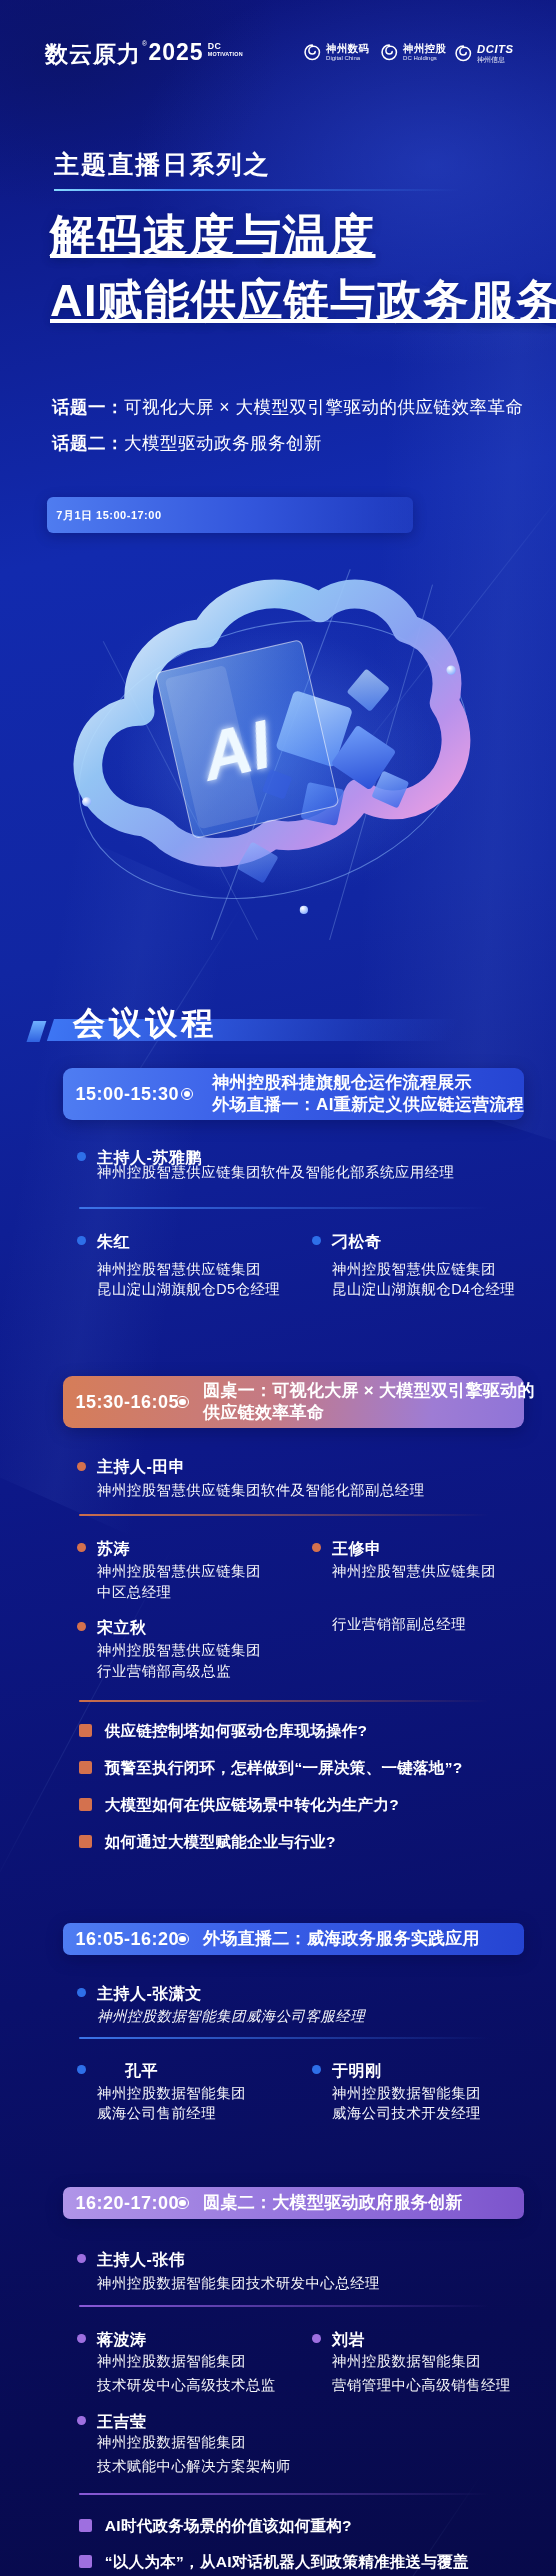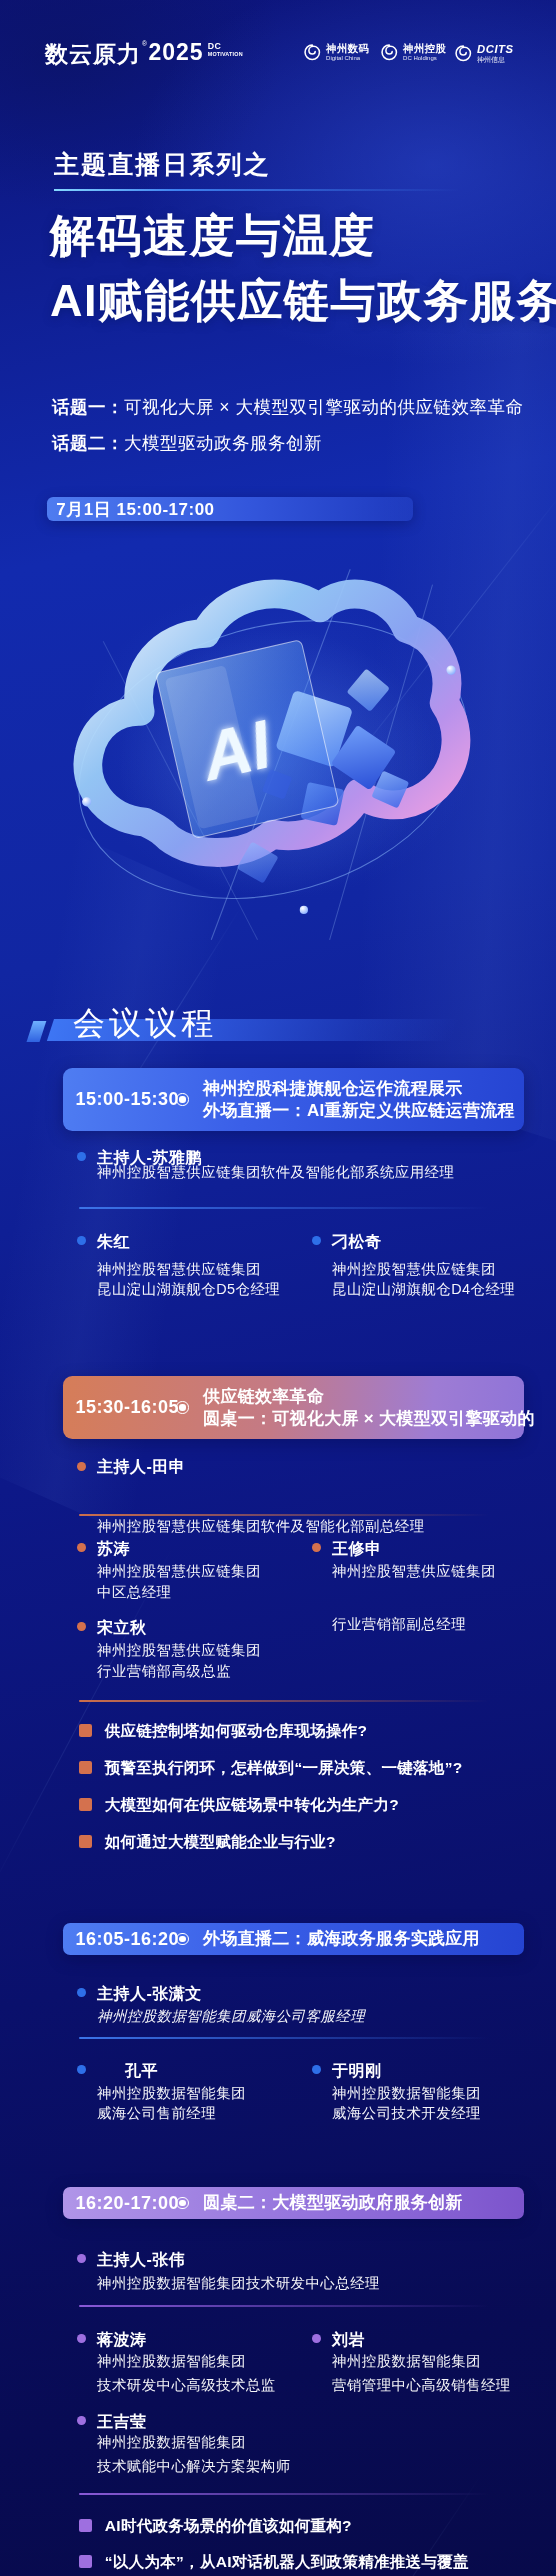--- a/index.html
+++ b/index.html
@@ -28,46 +28,46 @@
   .p-lines{display:flex;flex-direction:column;line-height:1.15;}
   .p-l1{font-size:10.3px;font-weight:800;letter-spacing:0.5px;}
   .p-l2{font-size:6px;font-weight:400;opacity:.9;}
   .partner.dcits .p-l1{font-size:11.3px;font-style:italic;}
   .partner.dcits .p-l2{font-size:7px;}
 
   
   .series{position:absolute;left:54px;top:148px;font-size:25px;font-weight:800;letter-spacing:2.1px;}
   .series-line{position:absolute;left:54px;top:189px;width:406px;height:1.5px;
     background:linear-gradient(90deg,#86d9ff 0%,#3f82f0 30%,rgba(63,130,240,0) 100%);}
-  .title{position:absolute;left:50px;font-size:45px;font-weight:900;letter-spacing:1.5px;text-shadow:0 2.1px 9.3px rgba(0,20,90,.45);white-space:nowrap;}
+  .title{position:absolute;left:50px;font-size:45px;font-weight:900;letter-spacing:1.5px;text-shadow:0 2.1px 9.3px rgba(0,20,90,.45);white-space:nowrap;text-decoration:underline;}
   .topic{position:absolute;left:52px;font-size:17.5px;letter-spacing:0.5px;white-space:nowrap;}
   .topic b{font-weight:900;}
   .topic span{font-weight:500;}
-  .date-badge{position:absolute;left:47px;top:497px;width:366px;height:24px;border-radius:6.2px;box-sizing:border-box;
-    display:flex;align-items:center;padding-left:9.3px;font-size:17px;font-weight:800;letter-spacing:0.5px;
+  .date-badge{position:absolute;left:47px;top:497px;width:366px;height:36px;border-radius:6.2px;box-sizing:border-box;
+    display:flex;align-items:center;padding-left:9.3px;font-size:11px;font-weight:800;letter-spacing:0.5px;
     background:linear-gradient(90deg,#4f7cf0 0%,#3356dc 55%,rgba(51,86,220,.35) 100%);
     box-shadow:0 3.1px 12.4px rgba(0,10,60,.3);}
 
   
   .ai-glow{position:absolute;left:118px;top:629px;width:319px;height:268px;
     background:radial-gradient(closest-side,rgba(110,160,255,.26),rgba(110,160,255,0));}
   .ai-art{position:absolute;left:62px;top:569px;}
 
   
   .sec-accent{position:absolute;left:30px;top:1021px;width:13.4px;height:20.6px;transform:skewX(-18deg);
     background:linear-gradient(180deg,#6fb0ff,#2f62e0);}
   .sec-bar{position:absolute;left:54px;top:1019px;width:405px;height:21.6px;transform:skewX(-18deg);transform-origin:left top;
     background:linear-gradient(90deg,rgba(64,122,248,.95) 0%,rgba(56,104,240,.75) 35%,rgba(56,104,240,0) 100%);}
-  .sec-title{position:absolute;left:73px;top:1002px;font-size:32px;font-weight:400;letter-spacing:4.1px;}
+  .sec-title{position:absolute;left:73px;top:1002px;font-size:32px;font-weight:700;letter-spacing:4.1px;}
 
   
   .block{position:absolute;left:0;width:556px;}
   .tbadge{position:absolute;left:63px;width:461px;display:flex;align-items:center;box-sizing:border-box;
     box-shadow:0 4.1px 15.5px rgba(0,10,60,.35);}
-  .tbadge.h2{height:63px;border-radius:9.3px;}
+  .tbadge.h2{height:52px;border-radius:9.3px;justify-content:space-between;}
   .tbadge.h1{height:32px;border-radius:7.2px;}
   .tbadge .time{flex:0 0 auto;width:101px;margin-left:12.4px;font-size:18px;font-weight:800;letter-spacing:0.5px;white-space:nowrap;}
   .bullseye{flex:0 0 auto;width:10.3px;height:10.3px;border:1.5px solid #fff;border-radius:50%;position:relative;margin-right:14.4px;}
   .bullseye::after{content:"";position:absolute;inset:2.1px;background:#fff;border-radius:50%;}
   .btitle{font-size:17px;font-weight:800;line-height:22px;letter-spacing:0.3px;white-space:nowrap;}
   .btitle span{display:block;}
   .grad-blue{background:linear-gradient(100deg,#4f7df2 0%,#3a5fe8 40%,#2544d2 100%);}
   .grad-warm{background:linear-gradient(95deg,#d67d58 0%,#c47a85 45%,#9e7cd4 80%,#8f74d8 100%);}
   .grad-purple{background:linear-gradient(95deg,#b095e8 0%,#9372dc 55%,#7c54cc 100%);}
 
@@ -239,27 +239,27 @@
     <div class="name" style="left:332px;top:164px;">刁松奇</div>
     <div class="org" style="left:332px;top:192px;">神州控股智慧供应链集团</div>
     <div class="org" style="left:332px;top:212px;">昆山淀山湖旗舰仓D4仓经理</div>
   </section>
 
   <section class="block" style="top:1376px;height:510px;">
     <div class="tbadge h2 grad-warm">
       <span class="time">15:30-16:05</span>
       <span class="bullseye"></span>
       <span class="btitle">
+        <span>圆桌一：可视化大屏 × 大模型双引擎驱动的</span>
         <span>供应链效率革命</span>
-        <span>圆桌一：可视化大屏 × 大模型双引擎驱动的</span>
       </span>
     </div>
     <span class="dot c-orange" style="left:77px;top:86px;"></span>
     <div class="name" style="left:97px;top:81px;">主持人-田申</div>
-    <div class="org" style="left:97px;top:105px;margin-top:36px;">神州控股智慧供应链集团软件及智能化部副总经理</div>
+    <div class="org" style="left:97px;top:105px;">神州控股智慧供应链集团软件及智能化部副总经理</div>
     <div class="divider l-orange" style="top:138px;"></div>
     <span class="dot c-orange" style="left:77px;top:167px;"></span>
     <div class="name" style="left:97px;top:163px;">苏涛</div>
     <div class="org" style="left:97px;top:186px;">神州控股智慧供应链集团</div>
     <div class="org" style="left:97px;top:207px;">中区总经理</div>
     <span class="dot c-orange" style="left:312px;top:167px;"></span>
     <div class="name" style="left:332px;top:163px;">王修申</div>
     <div class="org" style="left:332px;top:186px;">神州控股智慧供应链集团</div>
     <div class="org" style="left:332px;top:207px;margin-top:32px;">行业营销部副总经理</div>
     <span class="dot c-orange" style="left:77px;top:246px;"></span>

